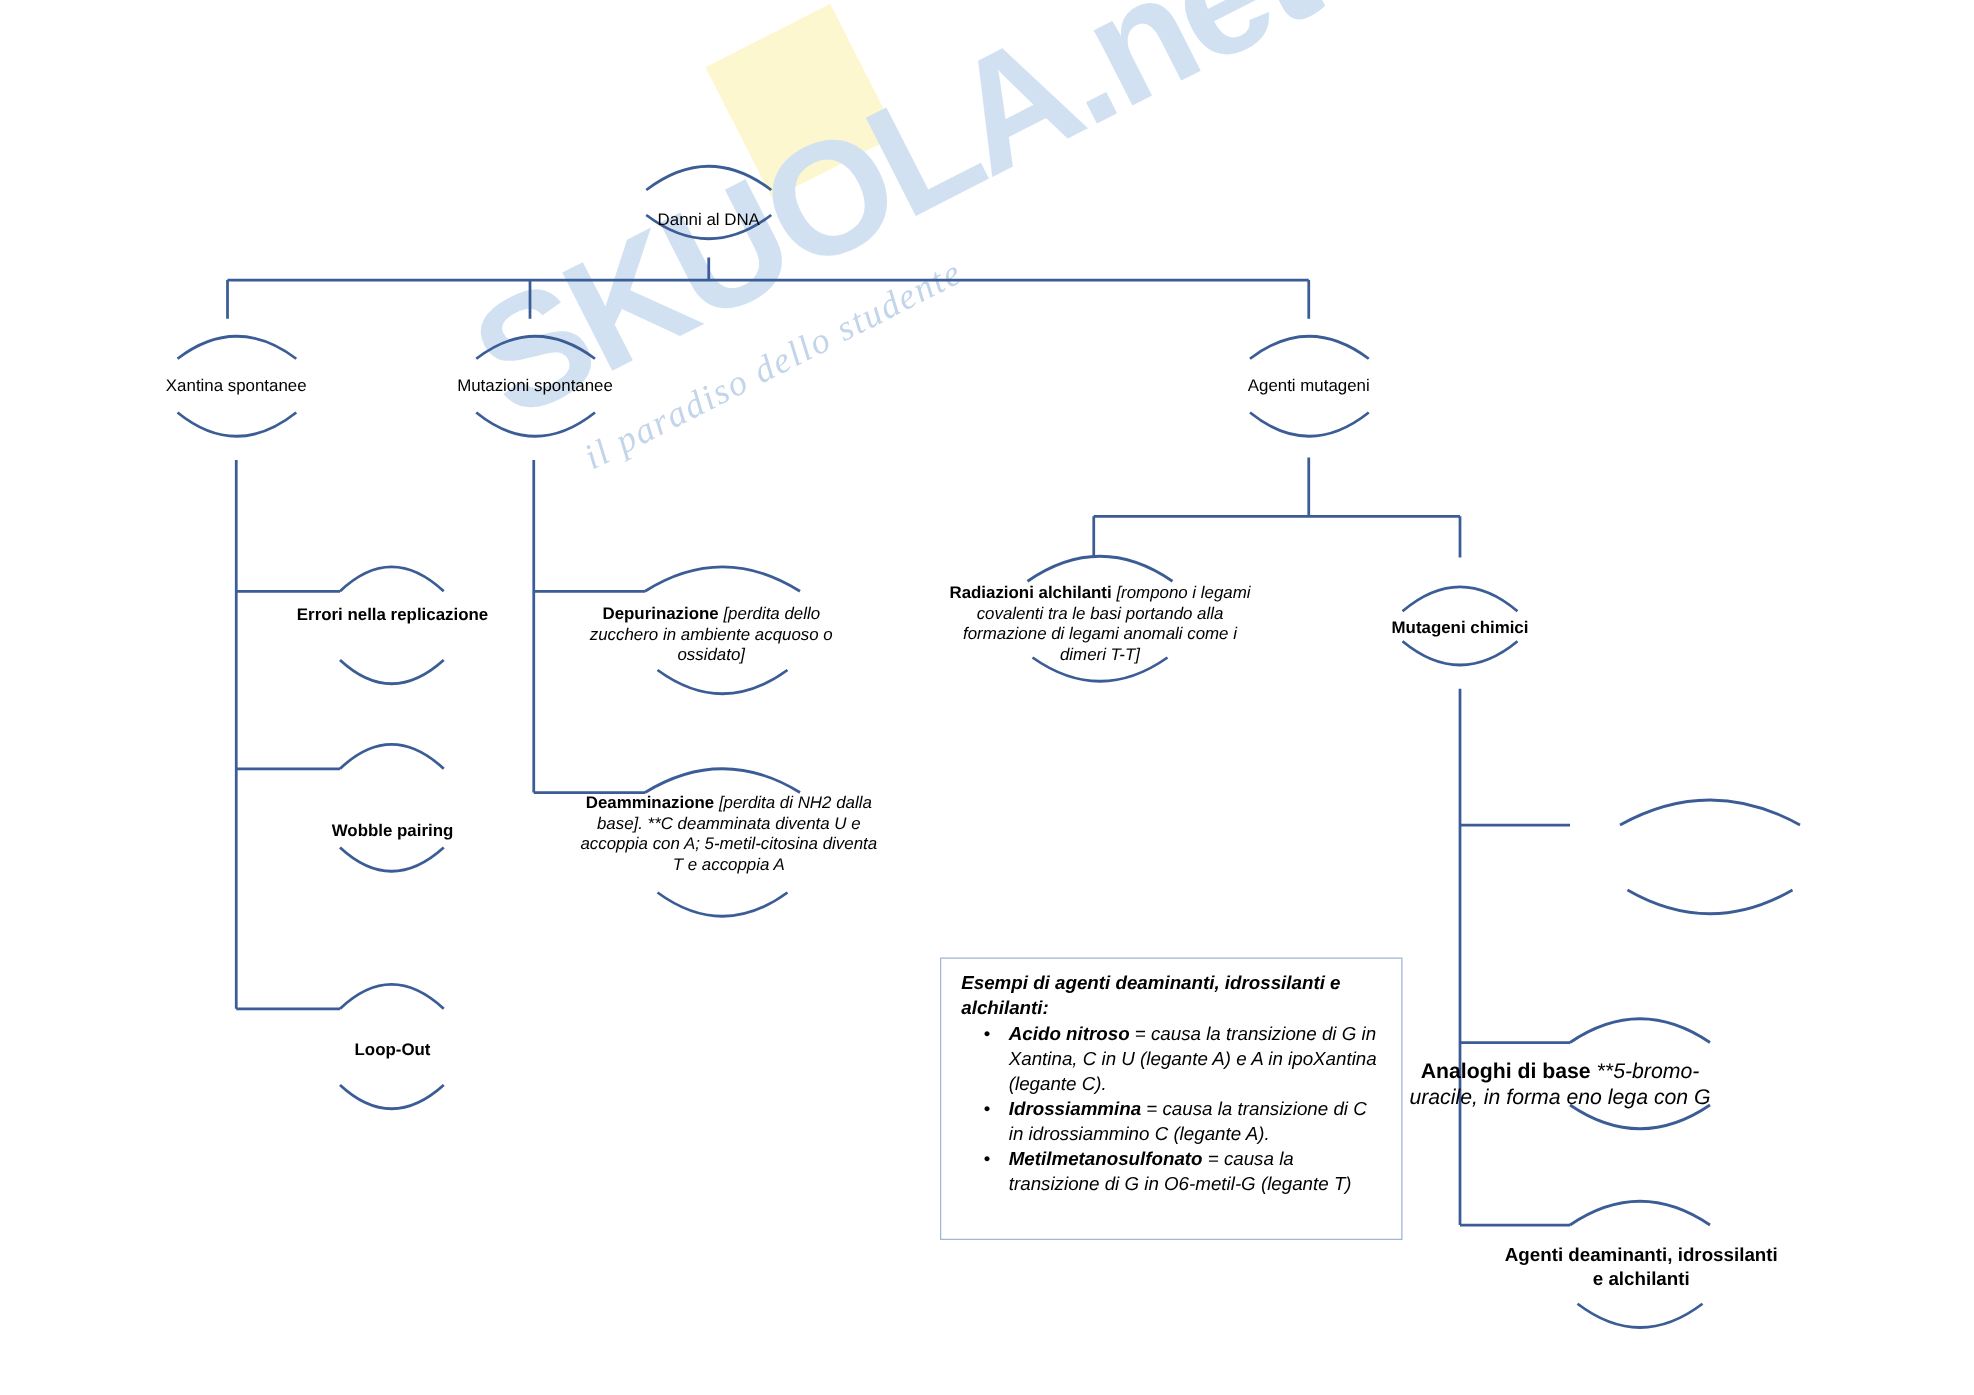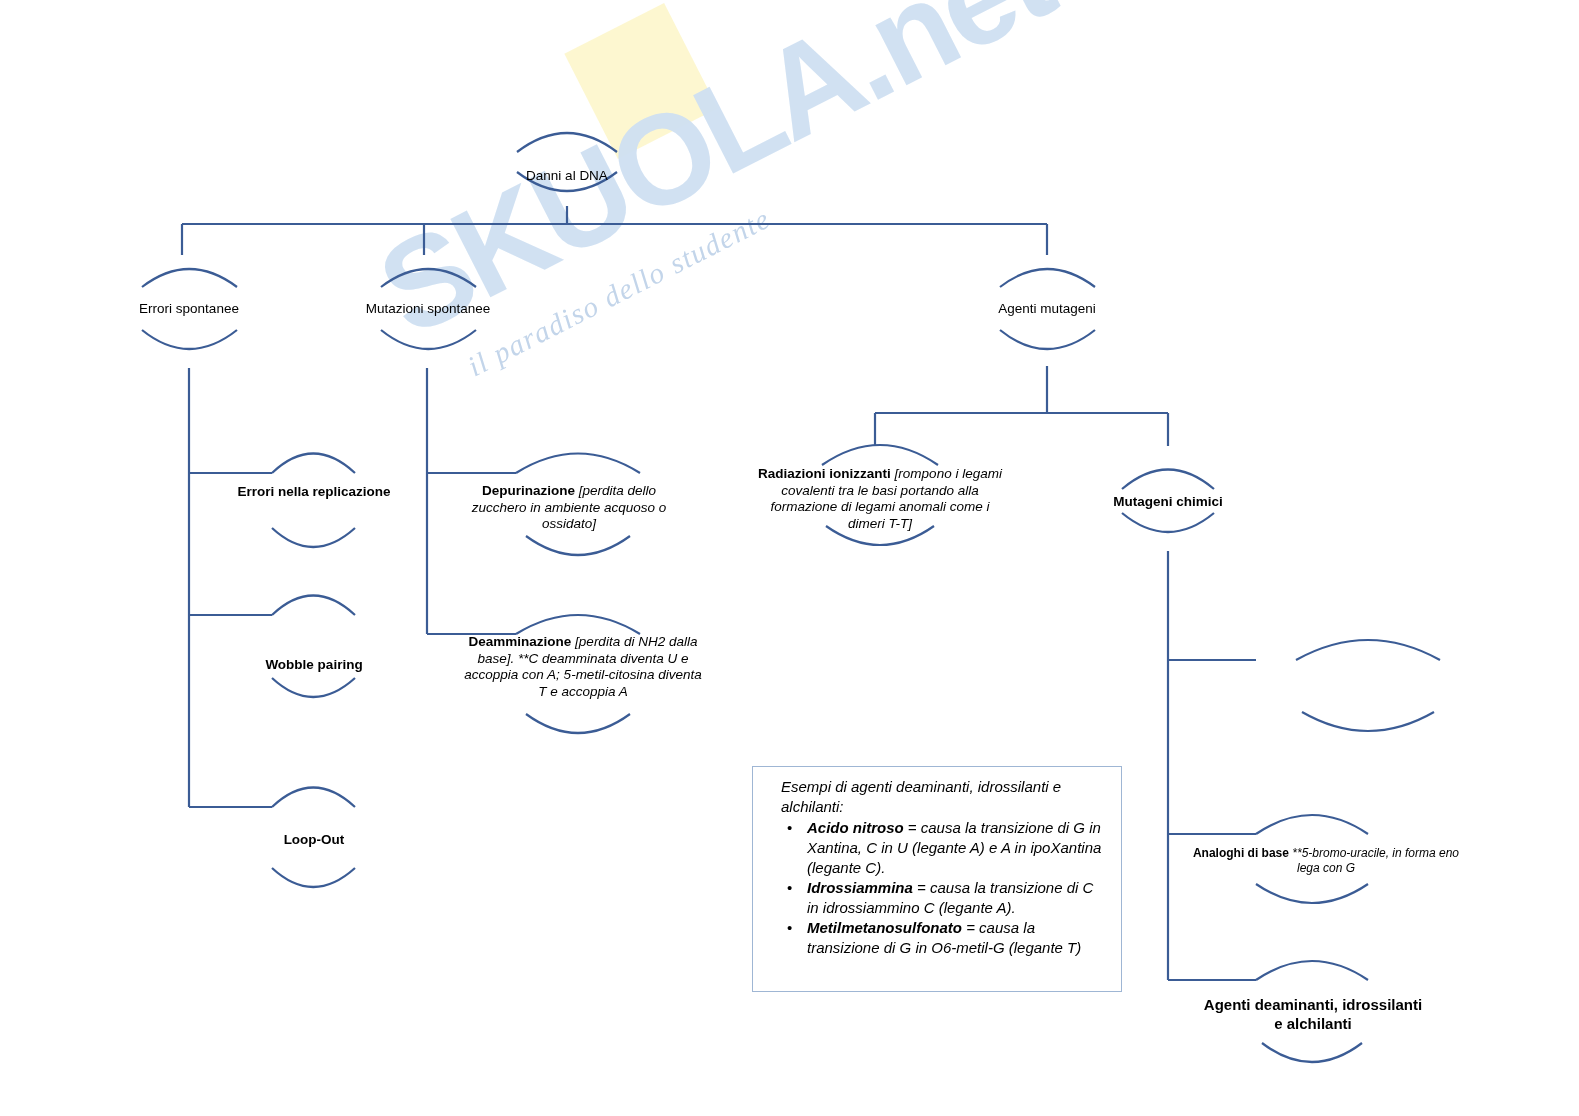--- a/index.html
+++ b/index.html
@@ -40,21 +40,21 @@
   .n-mix i{font-style:italic;}
 
   
   .exbox{
     position:absolute;left:752px;top:766px;width:370px;height:226px;
     border:1px solid #9fb6d4;background:#ffffff;
     box-sizing:border-box;padding:10px 12px 6px 12px;
     font-size:15px;font-style:italic;line-height:1.33;
     font-family:"Liberation Sans","DejaVu Sans",sans-serif;
   }
-  .exbox .intro{margin:0 0 1px 16px;}
+  .exbox .intro{margin:0 0 1px 4px;font-weight:bold;}
   .exbox ul{margin:0;padding-left:42px;list-style:none;}
   .exbox li{position:relative;margin:0 0 0 0;}
   .exbox li .bullet{position:absolute;left:-20px;top:0;font-style:normal;}
   .exbox li b{font-weight:bold;font-style:italic;}
 </style>
 </head>
 <body>
 
 <div id="canvas">
 
@@ -134,21 +134,21 @@
       <path d="M 1256 980 Q 1312 942 1368 980"></path>
       <path d="M 1262 1043 Q 1312 1081 1362 1043"></path>
     </g>
   </svg>
 
   <div class="node n-plain" style="left:497px;top:168px;width:140px;">
     <span class="lbl">Danni al DNA</span>
   </div>
 
   <div class="node n-plain" style="left:114px;top:301px;width:150px;">
-    <span class="lbl">Errori spontanee</span>
+    <span class="lbl">Xantina spontanee</span>
   </div>
 
   <div class="node n-plain" style="left:353px;top:301px;width:150px;">
     <span class="lbl">Mutazioni spontanee</span>
   </div>
 
   <div class="node n-plain" style="left:972px;top:301px;width:150px;">
     <span class="lbl">Agenti mutageni</span>
   </div>
 
@@ -166,29 +166,29 @@
 
   <div class="node n-mix" style="left:463px;top:483px;width:212px;">
     <b>Depurinazione</b><i> </i><i>[perdita dello zucchero in ambiente acquoso o ossidato]</i>
   </div>
 
   <div class="node n-mix" style="left:461px;top:634px;width:244px;">
     <b>Deamminazione</b><i> </i><i>[perdita di NH2 dalla base]. **C deamminata diventa U e accoppia con A; 5-metil-citosina diventa T e accoppia A</i>
   </div>
 
   <div class="node n-mix" style="left:752px;top:466px;width:256px;">
-    <b>Radiazioni ionizzanti</b><i> </i><i>[rompono i legami covalenti tra le basi portando alla formazione di legami anomali come i dimeri T-T]</i>
+    <b>Radiazioni alchilanti</b><i> </i><i>[rompono i legami covalenti tra le basi portando alla formazione di legami anomali come i dimeri T-T]</i>
   </div>
 
   <div class="node n-bold" style="left:1098px;top:494px;width:140px;">
     <span class="lbl">Mutageni chimici</span>
   </div>
 
 
-  <div class="node" style="left:1192px;top:846px;width:268px;font-size:12px;">
+  <div class="node" style="left:1114px;top:846px;width:268px;font-size:17px;">
     <b>Analoghi di base</b><i> </i><i>**5-bromo-uracile, in forma eno lega con G</i>
   </div>
 
   <div class="node n-bold" style="left:1201px;top:996px;width:224px;font-size:15px;">
     <span class="lbl">Agenti deaminanti, idrossilanti e alchilanti</span>
   </div>
 
   <div class="exbox">
     <p class="intro">Esempi di agenti deaminanti, idrossilanti e alchilanti:</p>
     <ul>

